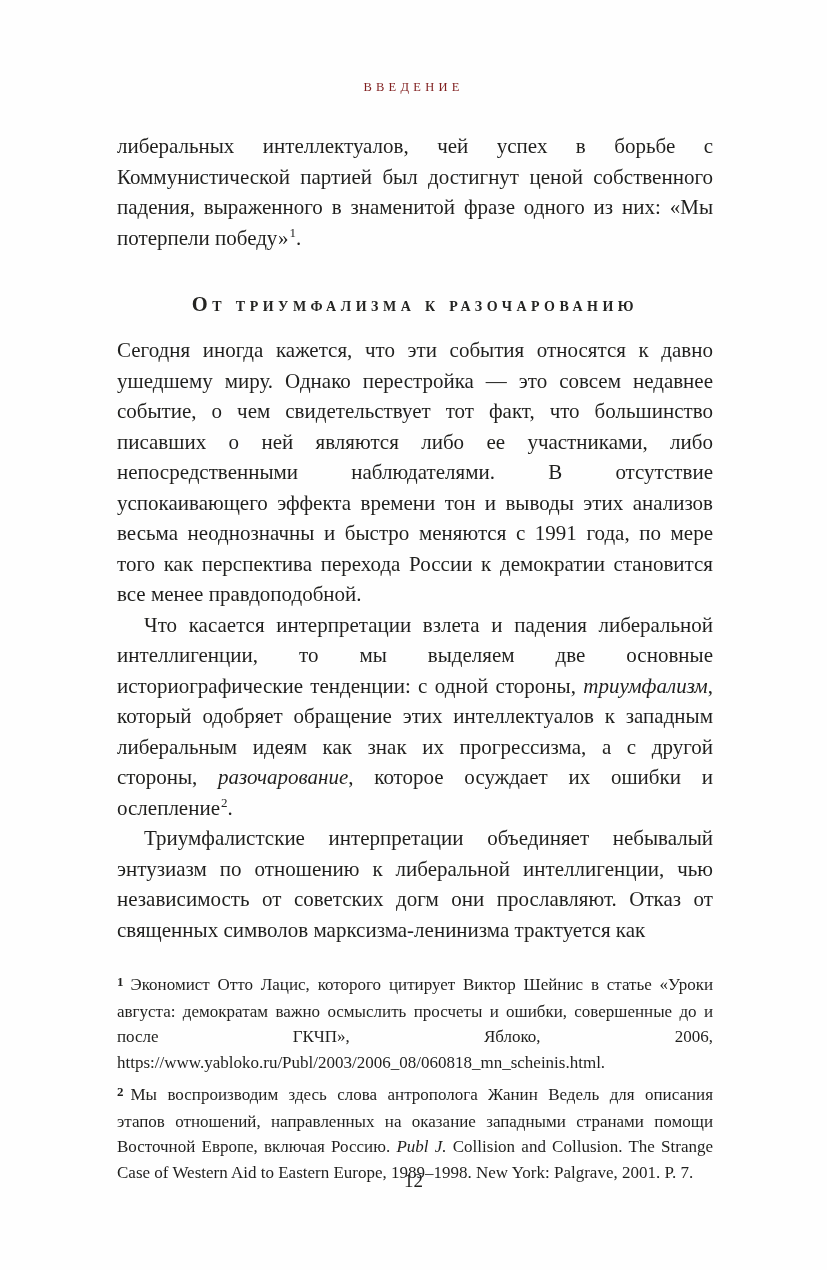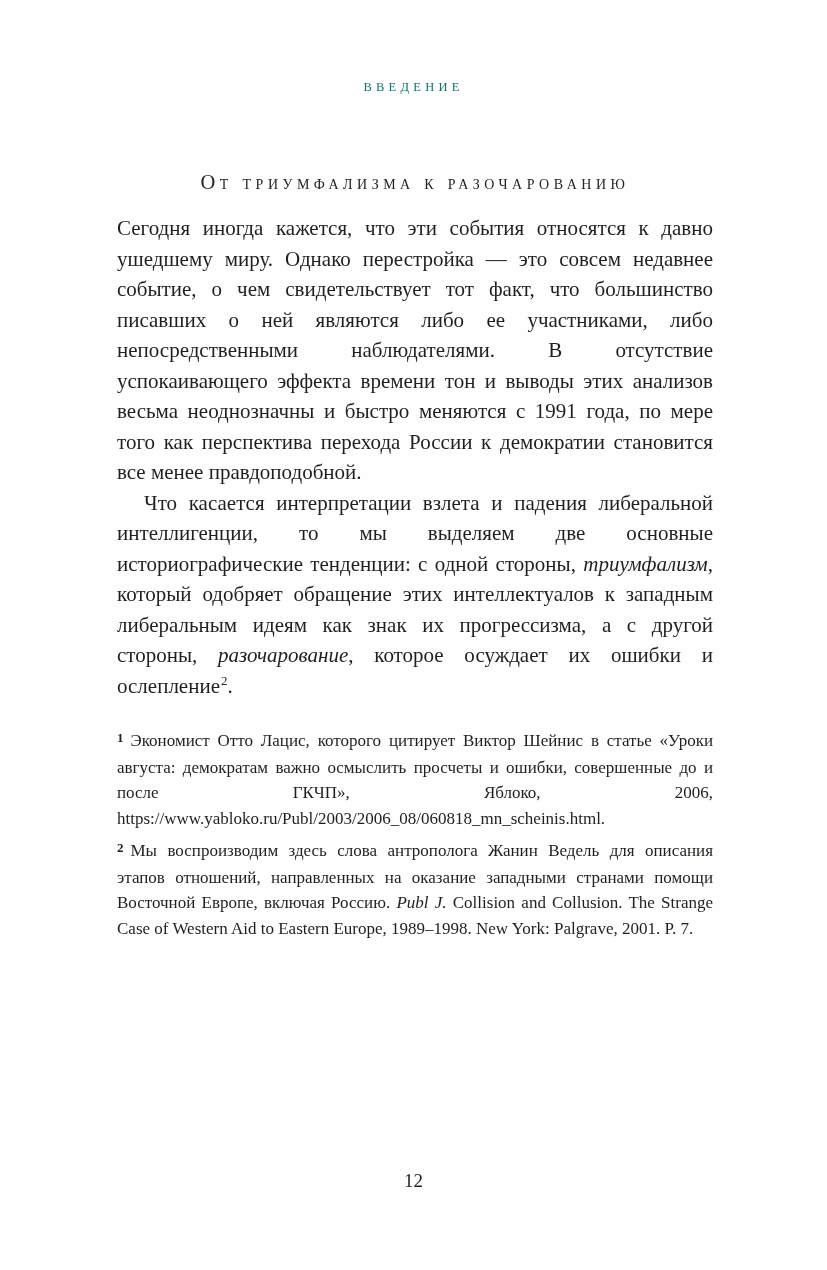--- a/index.html
+++ b/index.html
@@ -18,21 +18,21 @@
     overflow: hidden;
   }
   .running-head {
     position: absolute;
     top: 80px;
     left: 0;
     width: 100%;
     text-align: center;
     font-size: 12.5px;
     letter-spacing: 0.34em;
-    color: #0f766e;
+    color: #7f1d1d;
     text-transform: uppercase;
   }
   .text-column {
     position: absolute;
     left: 117px;
     top: 131px;
     width: 596px;
   }
   .para {
     margin: 0;
@@ -41,21 +41,21 @@
     text-align: justify;
     hyphens: auto;
     -webkit-hyphens: auto;
   }
   .para.indent {
     text-indent: 27px;
   }
   .section-heading {
     margin: 40px 0 19px 0;
     font-size: 20.5px;
-    font-weight: normal;
+    font-weight: bold;
     font-variant: small-caps;
     letter-spacing: 0.22em;
     text-align: center;
     color: #242422;
   }
   em { font-style: italic; }
   sup.fnref {
     font-size: 62%;
     line-height: 0;
     vertical-align: baseline;
@@ -93,26 +93,28 @@
 </style>
 </head>
 <body>
 
 <div class="page">
 
   <div class="running-head">ВВЕДЕНИЕ</div>
 
   <main class="text-column">
 
+    <p class="para"><span>либеральных интеллектуалов, чей успех в борьбе с Коммунистической партией был достигнут ценой собственного падения, выраженного в знаменитой фразе одного из них: «Мы потерпели победу»</span><sup class="fnref">1</sup><span>.</span></p>
 
     <h2 class="section-heading">От триумфализма к разочарованию</h2>
 
     <div>
         <p class="para"><span>Сегодня иногда кажется, что эти события относятся к давно ушедшему миру. Однако перестройка — это совсем недавнее событие, о чем свидетельствует тот факт, что большинство писавших о ней являются либо ее участниками, либо непосредственными наблюдателями. В отсутствие успокаивающего эффекта времени тон и выводы этих анализов весьма неоднозначны и быстро меняются с 1991 года, по мере того как перспектива перехода России к демократии становится все менее правдоподобной.</span></p>
         <p class="para indent"><span>Что касается интерпретации взлета и падения либеральной интеллигенции, то мы выделяем две основные историографические тенденции: с одной стороны, </span><em>триумфализм</em><span>, который одобряет обращение этих интеллектуалов к западным либеральным идеям как знак их прогрессизма, а с другой стороны, </span><em>разочарование</em><span>, которое осуждает их ошибки и ослепление</span><sup class="fnref">2</sup><span>.</span></p>
+        <p class="para indent"><span>Триумфалистские интерпретации объединяет небывалый энтузиазм по отношению к либеральной интеллигенции, чью независимость от советских догм они прославляют. Отказ от священных символов марксизма-ленинизма трактуется как</span></p>
       </div>
 
     <div class="footnotes">
         <div class="footnote"><span class="fn-num">1</span><span>Экономист Отто Лацис, которого цитирует Виктор Шейнис в статье «Уроки августа: демократам важно осмыслить просчеты и ошибки, совершенные до и после ГКЧП», Яблоко, 2006, https://www.yabloko.ru/Publ/2003/2006_08/060818_mn_scheinis.html.</span></div>
         <div class="footnote"><span class="fn-num">2</span><span>Мы воспроизводим здесь слова антрополога Жанин Ведель для описания этапов отношений, направленных на оказание западными странами помощи Восточной Европе, включая Россию. </span><em>Publ J.</em><span> Collision and Collusion. The Strange Case of Western Aid to Eastern Europe, 1989–1998. New York: Palgrave, 2001. P. 7.</span></div>
       </div>
 
   </main>
 
   <div class="page-number">12</div>

